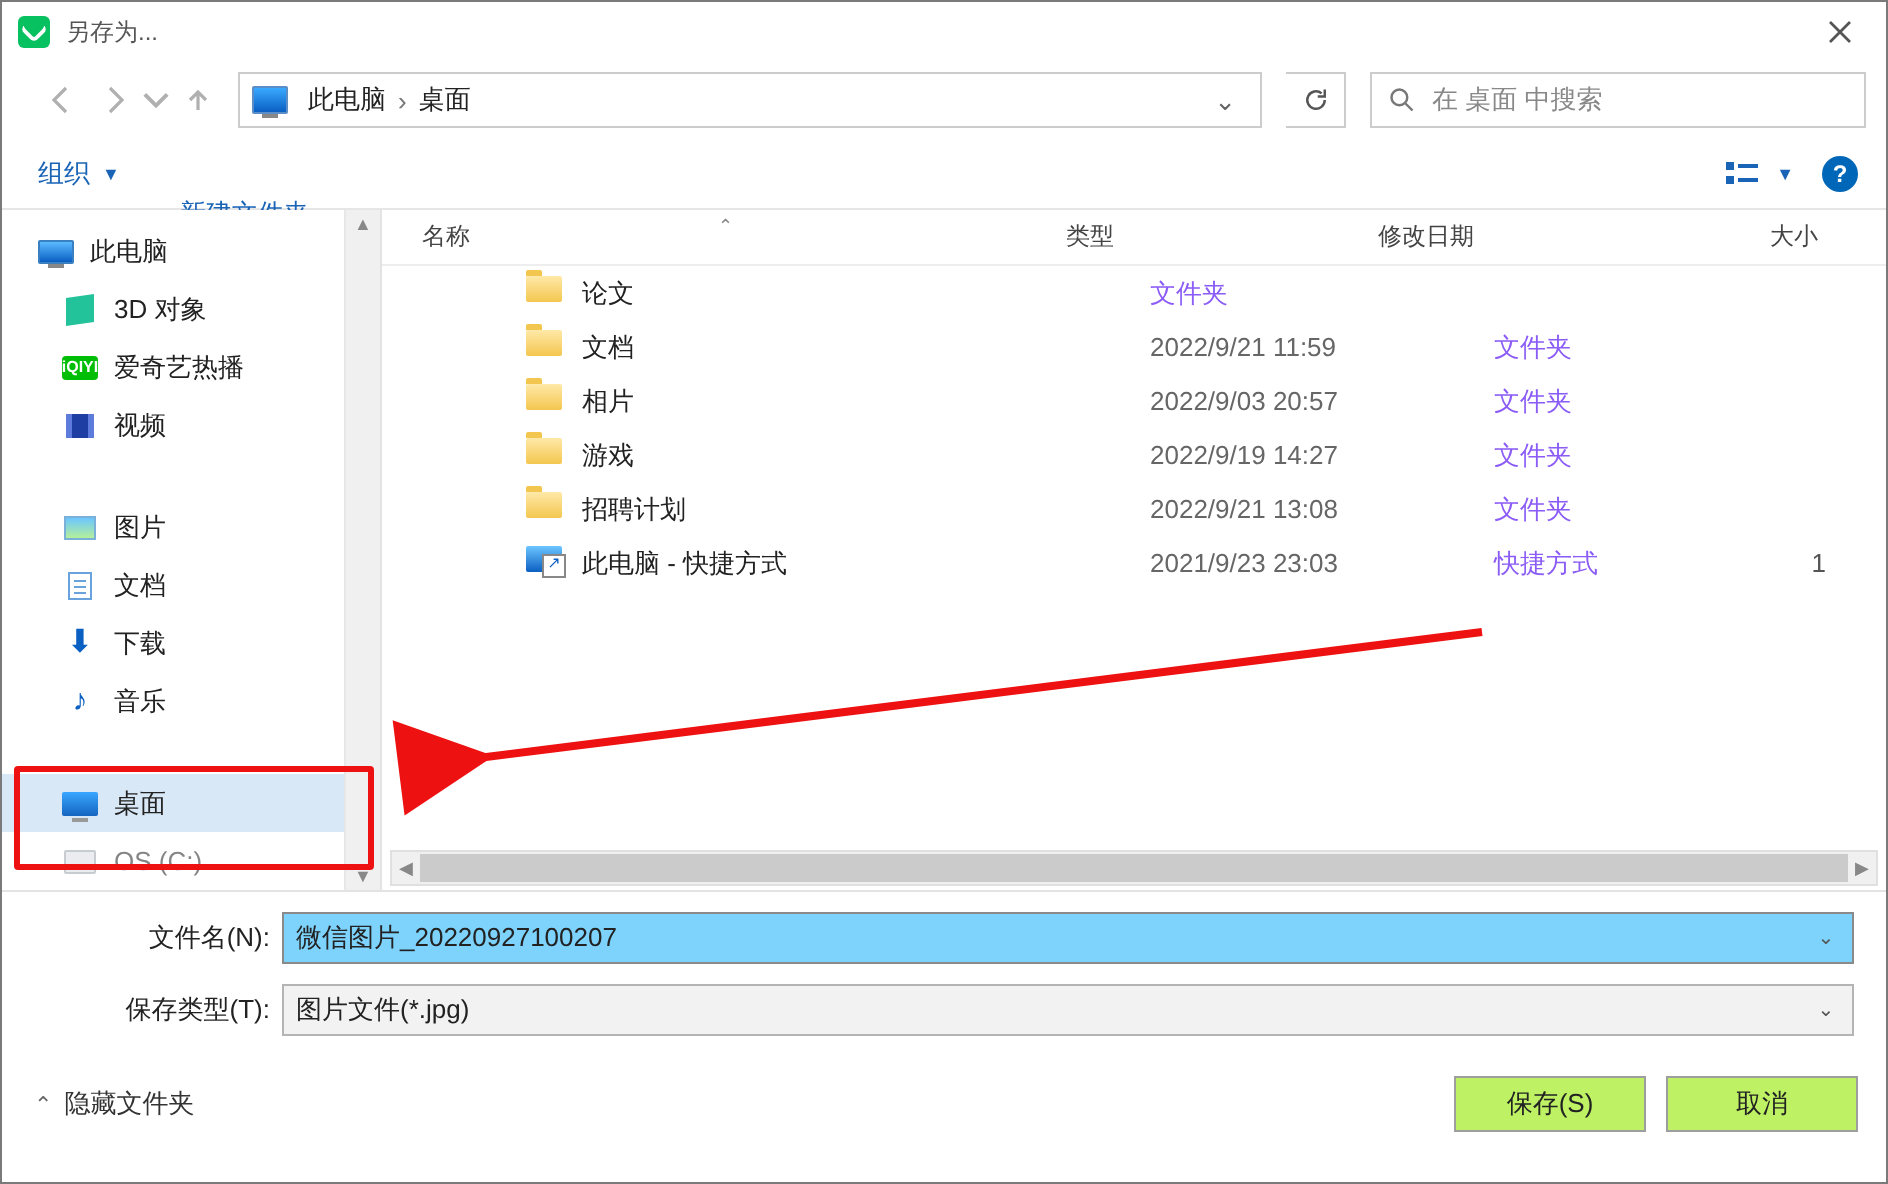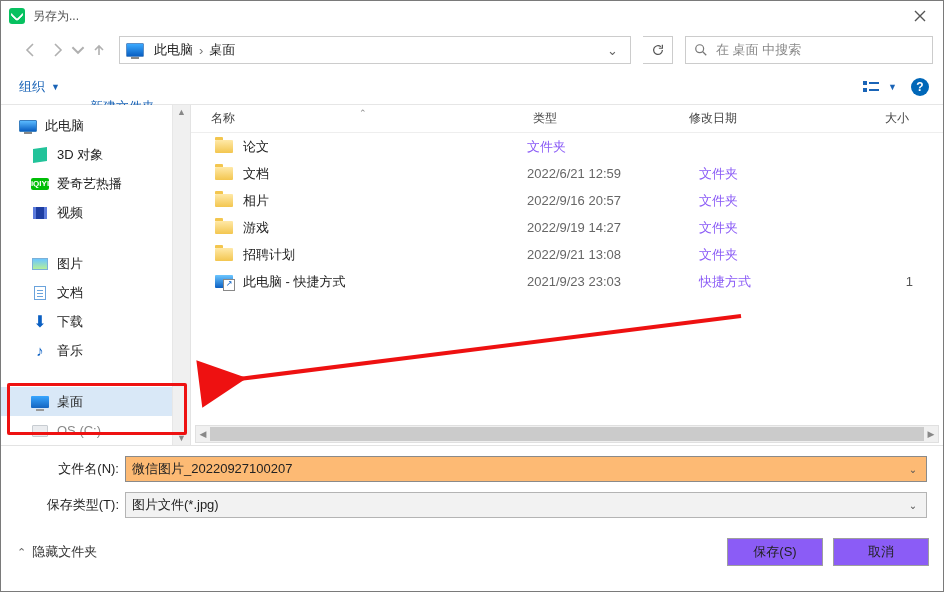--- a/index.html
+++ b/index.html
@@ -57,48 +57,48 @@
   
   .filepane{ flex:1; position:relative; overflow:hidden;}
   .cols{ display:flex; height:28px; align-items:center; border-bottom:1px solid #eee; font-size:12px; color:#444;}
   .col{ padding:0 6px;}
   .col-name{ width:336px; padding-left:20px; position:relative;}
   .col-name .sort{ position:absolute; left:50%; top:-2px; font-size:9px; color:#888;}
   .col-date{ width:172px;}
   .col-type{ width:156px;}
   .col-size{ flex:1;margin-left:24px;}
   .row{ display:flex; height:27px; align-items:center; font-size:13px;}
-  .row .c-name{ width:336px; padding-left:24px; display:flex; align-items:center; gap:10px;}
+  .row .c-name{ width:336px; padding-left:24px; display:flex; align-items:flex-start; gap:10px;margin-left:48px;}
   .row .c-date{ width:172px; color:#666;}
   .row .c-type{ width:156px; color:#8b5cf6;}
   .row .c-size{ flex:1; color:#555; text-align:right; padding-right:30px;}
   .ico-folder{width:18px;height:13px;background:linear-gradient(#ffe9a8,#f3c64f);border-radius:1px;position:relative;}
   .ico-folder::before{content:"";position:absolute;top:-3px;left:0;width:8px;height:3px;background:#f3c64f;border-radius:1px 1px 0 0;}
   .ico-shortcut{width:18px;height:13px;background:linear-gradient(#6cc6ff,#0a5fc2);border-radius:1px;position:relative;}
   .ico-shortcut::after{content:"↗";position:absolute;right:-2px;bottom:-3px;width:10px;height:10px;background:#fff;border:1px solid #888;font-size:8px;line-height:8px;text-align:center;color:#0a5fc2;}
   .hscroll{ position:absolute; left:4px; right:4px; bottom:2px; height:18px; background:#f0f0f0; border:1px solid #e0e0e0;}
   .hscroll .thumb{ position:absolute; left:14px; top:1px; bottom:1px; right:14px; background:#cbcbcb;}
   .hscroll .ar{position:absolute;top:0;bottom:0;width:14px;display:flex;align-items:center;justify-content:center;color:#888;font-size:9px;}
   .hscroll .ar.l{left:0}.hscroll .ar.r{right:0}
   
   .arrow-svg{position:absolute; left:0; top:0; pointer-events:none;}
   
-  .formarea{ padding:10px 16px 0 0;}
+  .formarea{ padding:10px 16px 0 16px;}
   .form-row{ display:flex; align-items:center; margin-bottom:10px;}
   .form-label{ width:124px; text-align:right; padding-right:6px; font-size:13px;}
   .form-field{ flex:1; }
-  .combo{ height:26px; border:1px solid #8a8a8a; display:flex; align-items:center; padding:0 6px; background:#fdba74; position:relative;}
+  .combo{ height:26px; border:1px solid #8a8a8a; display:flex; align-items:center; padding:0 6px; background:#7dd3fc; position:relative;}
   .combo .drop{ position:absolute; right:4px; top:0; bottom:0; width:18px; display:flex;align-items:center;justify-content:center;color:#555;font-size:10px;}
   .combo.light{ border-color:#b4b4b4; background:#f2f2f2;}
   
   .footer{ display:flex; align-items:center; padding:10px 14px 12px 16px;}
   .hide-folders{ display:flex; align-items:center; gap:6px; font-size:13px; color:#333;}
   .hide-folders .chev{font-size:11px;color:#666;}
   .footer .spacer{flex:1;}
-  .btn{ width:96px; height:28px; border:1px solid #9e9e9e; background:#8b5cf6; margin-left:10px; font-size:13px; display:flex;align-items:center;justify-content:center;}
+  .btn{ width:96px; height:28px; border:1px solid #9e9e9e; background:#bef264; margin-left:10px; font-size:13px; display:flex;align-items:center;justify-content:center;}
   .divider{height:1px;background:#e3e3e3;margin:0 0 0 0;}
   .vscroll-stub{position:absolute;right:0;top:0;bottom:20px;width:18px;background:#f0f0f0;border-left:1px solid #e7e7e7;}
   .vscroll-stub .ar{height:14px;display:flex;align-items:center;justify-content:center;color:#888;font-size:9px;}
   .tree .vscroll-stub{right:0;top:0;bottom:0;}
 </style>
 </head>
 <body>
 
 <div class="window">
 
@@ -263,30 +263,30 @@
               <span>论文</span>
             </div>
             <div class="c-type">文件夹</div>
             <div class="c-size"></div>
           </div>
           <div class="row">
             <div class="c-name">
               <span class="ico-folder"></span>
               <span>文档</span>
             </div>
-            <div class="c-date">2022/6/21 12:59</div>
+            <div class="c-date">2022/9/21 11:59</div>
             <div class="c-type">文件夹</div>
             <div class="c-size"></div>
           </div>
           <div class="row">
             <div class="c-name">
               <span class="ico-folder"></span>
               <span>相片</span>
             </div>
-            <div class="c-date">2022/9/16 20:57</div>
+            <div class="c-date">2022/9/03 20:57</div>
             <div class="c-type">文件夹</div>
             <div class="c-size"></div>
           </div>
           <div class="row">
             <div class="c-name">
               <span class="ico-folder"></span>
               <span>游戏</span>
             </div>
             <div class="c-date">2022/9/19 14:27</div>
             <div class="c-type">文件夹</div>

